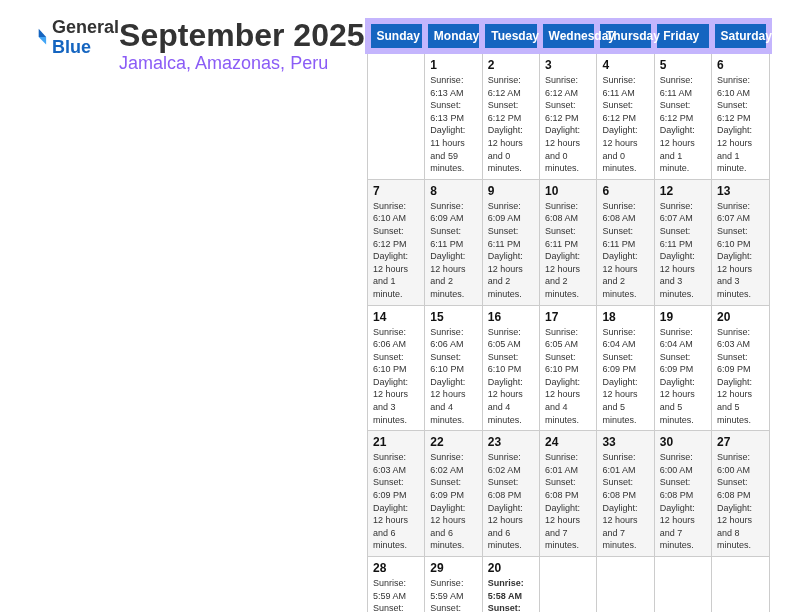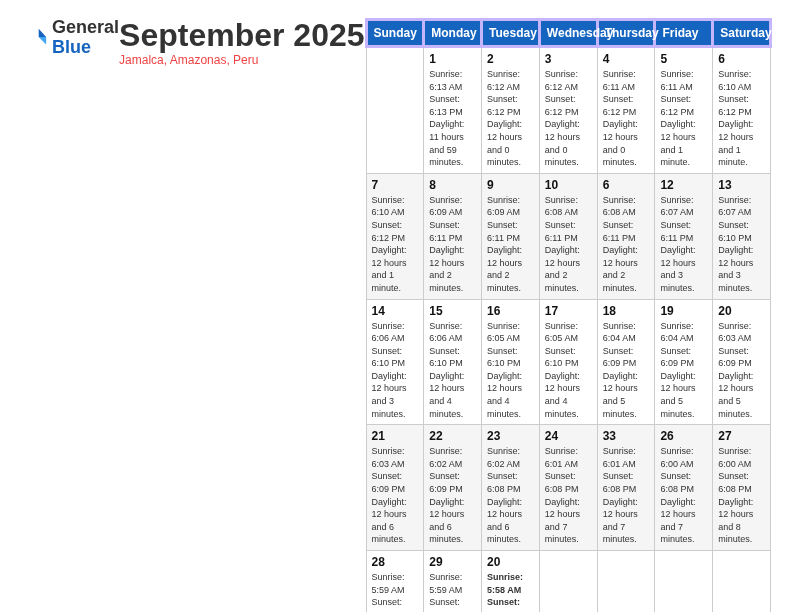--- a/index.html
+++ b/index.html
@@ -40,37 +40,37 @@
     }
     .title-block {
     }
     .month-title {
       font-size: 32px;
       font-weight: bold;
       color: #333;
       line-height: 1.1;
     }
     .subtitle {
-      font-size: 12px;
-      color: #ef4444;
+      font-size: 18px;
+      color: #8b5cf6;
     }
     .calendar {
       flex: 1;
       border-collapse: collapse;
       width: 100%;
       table-layout: fixed;
     }
     .calendar th {
       background: #1565c0;
       color: #fff;
       font-size: 12px;
       font-weight: bold;
       padding: 5px 6px;
       text-align: left;
-      border: 3px solid #c4b5fd;
+      border: 6px solid #c4b5fd;
     }
     .calendar td {
       border: 1px solid #ccc;
       vertical-align: top;
       padding: 4px 5px;
       font-size: 9.5px;
       color: #333;
       background: #fff;
       height: 82px;
     }
@@ -304,21 +304,21 @@
 and 7 minutes.</div>
           </td>
           <td>
             <span class="day-num">33</span>
             <div class="day-info" style="white-space: pre-line;">Sunrise: 6:01 AM
 Sunset: 6:08 PM
 Daylight: 12 hours
 and 7 minutes.</div>
           </td>
           <td>
-            <span class="day-num">26</span>
+            <span class="day-num">30</span>
             <div class="day-info" style="white-space: pre-line;">Sunrise: 6:00 AM
 Sunset: 6:08 PM
 Daylight: 12 hours
 and 7 minutes.</div>
           </td>
           <td>
             <span class="day-num">27</span>
             <div class="day-info" style="white-space: pre-line;">Sunrise: 6:00 AM
 Sunset: 6:08 PM
 Daylight: 12 hours

